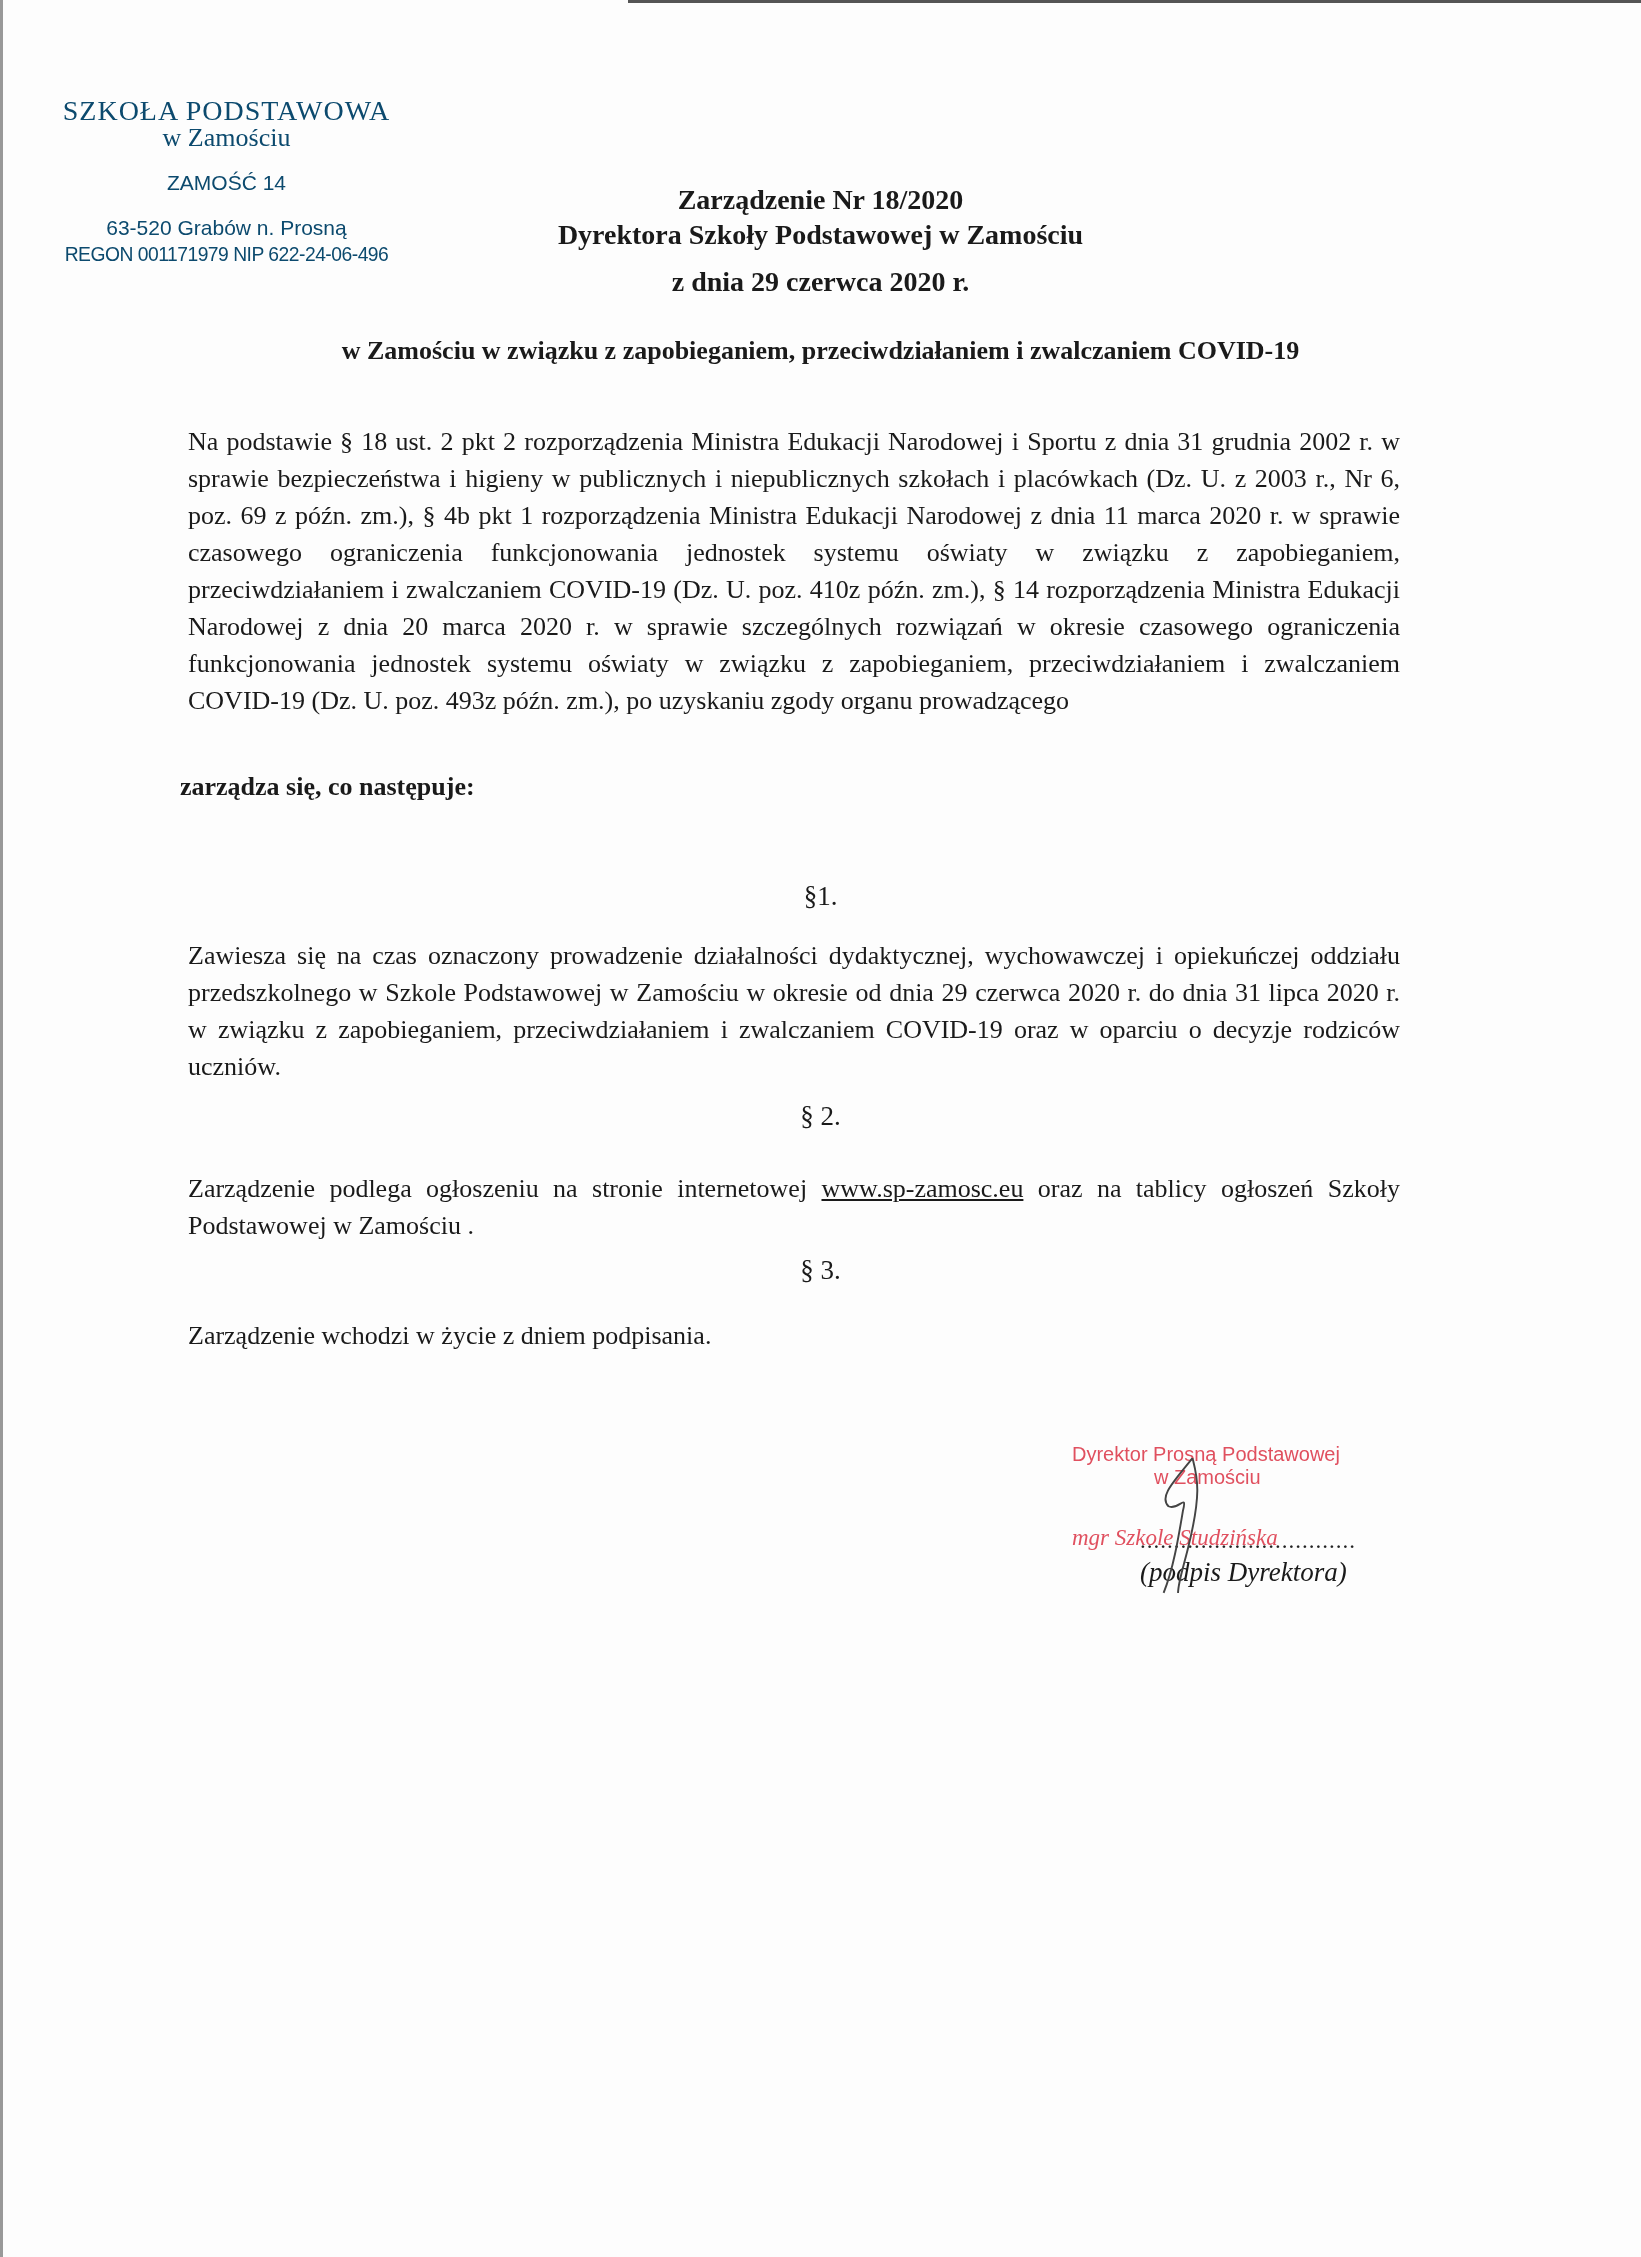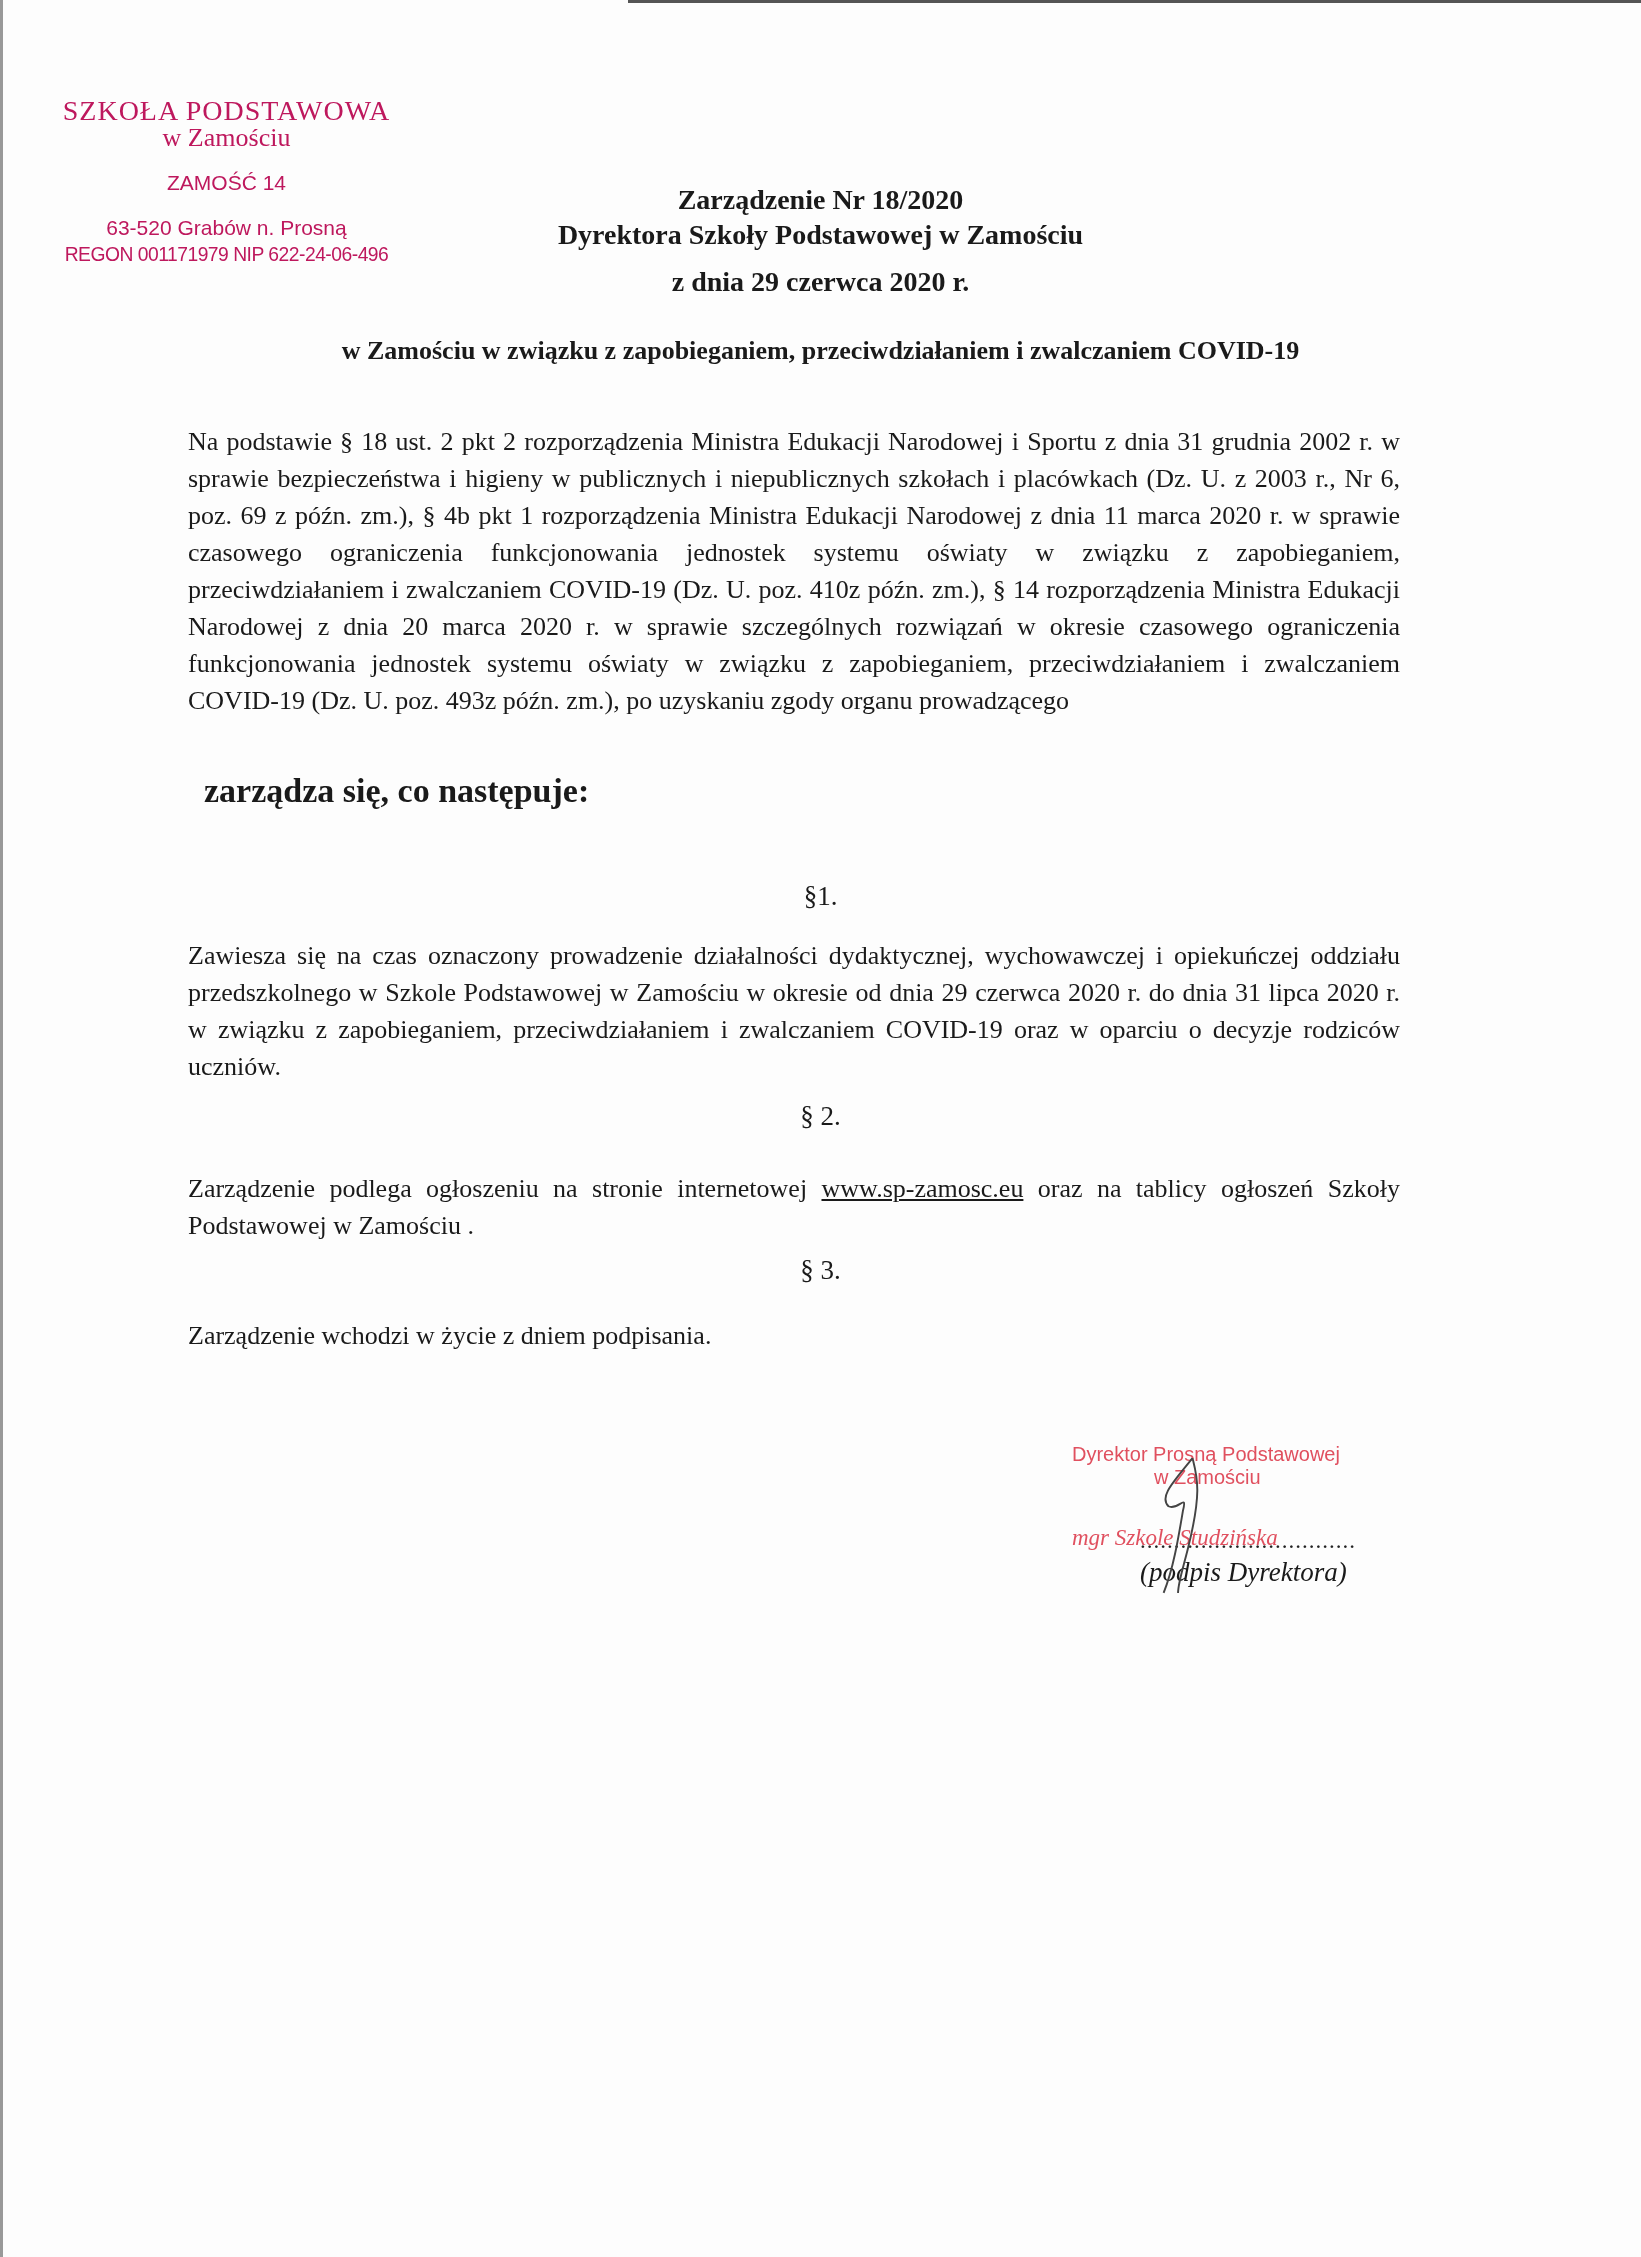--- a/index.html
+++ b/index.html
@@ -1,30 +1,30 @@
 <!DOCTYPE html>
 <html><head>
 <meta charset="utf-8">
 <style>
   html,body{margin:0;padding:0;}
   body{width:1641px;height:2257px;background:#fdfdfd;position:relative;overflow:hidden;font-family:"Liberation Serif","DejaVu Serif",serif;color:#1a1a1a;}
   .scan-top{position:absolute;left:628px;top:0;width:1014px;height:2.9px;background:#555;}
   .scan-left{position:absolute;left:0;top:0;width:2.9px;height:2257px;background:#999;}
-  .stamp{position:absolute;left:43px;top:97px;width:367px;text-align:center;color:#be185d;font-family:"Liberation Sans","DejaVu Sans",sans-serif;line-height:27px;}
+  .stamp{position:absolute;left:43px;top:97px;width:367px;text-align:center;color:#0c4a6e;font-family:"Liberation Sans","DejaVu Sans",sans-serif;line-height:27px;}
   .stamp .s1{font-family:"Liberation Serif",serif;font-size:28px;letter-spacing:1px;}
   .stamp .s2{font-family:"Liberation Serif",serif;font-size:26px;}
   .stamp .s3,.stamp .s4{font-size:21px;margin-top:18px;}
   .stamp .s5{font-size:19.3px;letter-spacing:-0.5px;}
   .center{position:absolute;left:0;width:1641px;text-align:center;font-weight:bold;}
   .title{top:182px;font-size:28px;line-height:35px;}
   .date{top:266px;font-size:28px;}
   .subject{top:332px;font-size:26px;line-height:37px;}
   .body{position:absolute;left:188px;width:1212px;font-size:26px;line-height:37px;text-align:justify;}
   .intro{top:423px;}
-  .decree{position:absolute;left:204px;top:772px;font-size:34px;font-weight:bold;}
+  .decree{position:absolute;left:180px;top:772px;font-size:26px;font-weight:bold;}
   .par{position:absolute;left:0;width:1641px;text-align:center;font-size:27px;font-weight:normal;}
   .p1h{top:881px;} .p1{top:937px;}
   .p2h{top:1101px;} .p2{top:1170px;}
   .p3h{top:1255px;} .p3{top:1317px;}
   .link{text-decoration:underline;}
   .sig{position:absolute;left:1043px;top:1443px;width:386px;}
   .sig .r1{position:absolute;left:29px;top:0;color:#e0505f;font-family:"Liberation Sans",sans-serif;font-size:20px;}
   .sig .r2{position:absolute;left:111px;top:23px;color:#e0505f;font-family:"Liberation Sans",sans-serif;font-size:20px;}
   .sig .r3{position:absolute;left:29px;top:82px;color:#e0505f;font-style:italic;font-size:23px;white-space:nowrap;}
   .sig .dots{position:absolute;left:97px;top:85px;font-size:23px;letter-spacing:1px;color:#222;}

